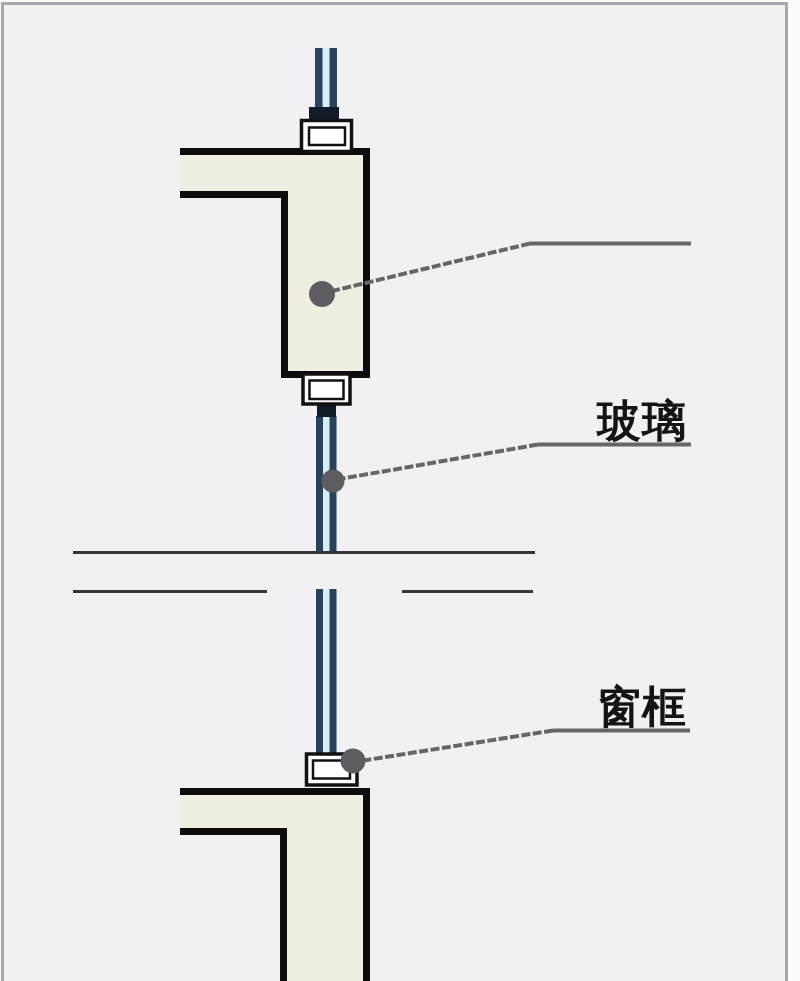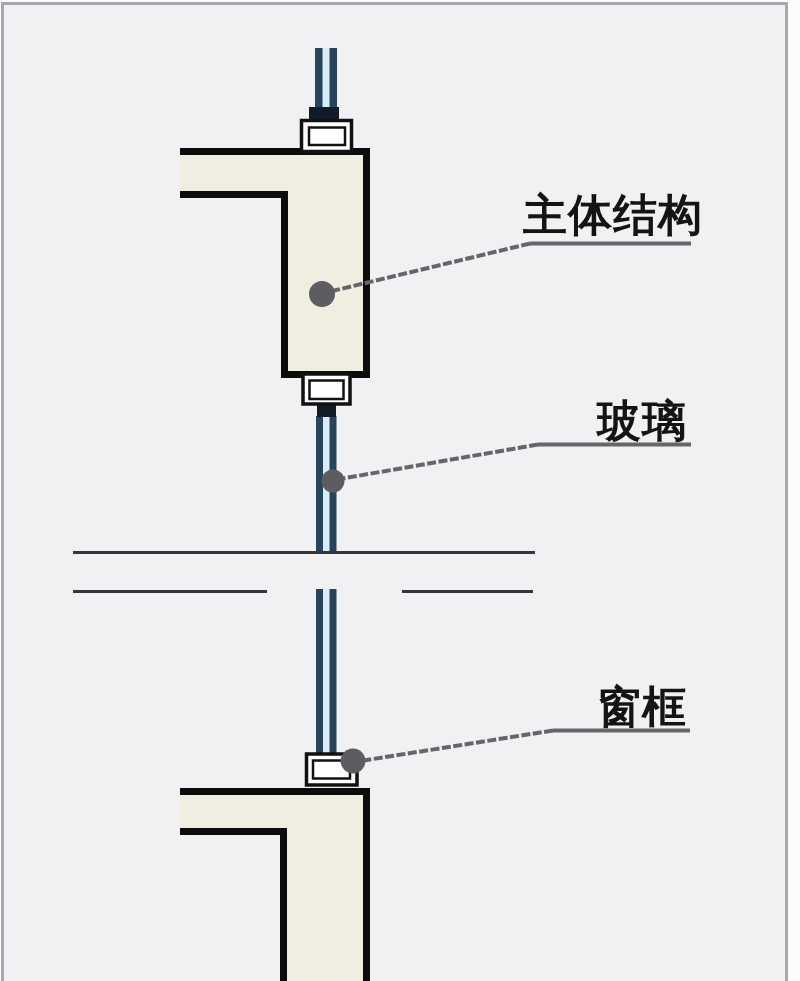--- a/index.html
+++ b/index.html
@@ -108,19 +108,18 @@
         <line x1="687" y1="727.5" x2="550" y2="727.5"></line>
         <line x1="550" y1="727.5" x2="351" y2="759" stroke-dasharray="9 2.5"></line>
       </g>
       <g fill="var(--dot)">
         <circle cx="319" cy="291" r="13"></circle>
         <circle cx="330" cy="478" r="11.5"></circle>
         <circle cx="350" cy="758" r="12.5"></circle>
       </g>
     </svg>
 
-    <div class="callout-label label-structure">主体结构</div>
 
     <div class="callout-label label-glass">玻璃</div>
 
     <div class="callout-label label-frame">窗框</div>
   </div>
 </div>
 
 </body></html>

